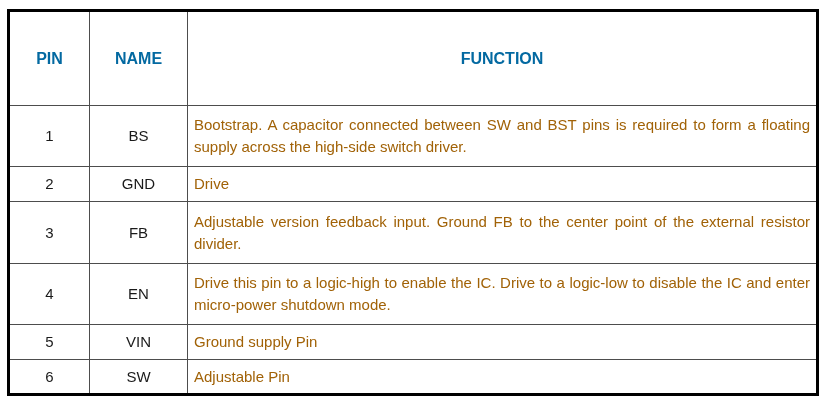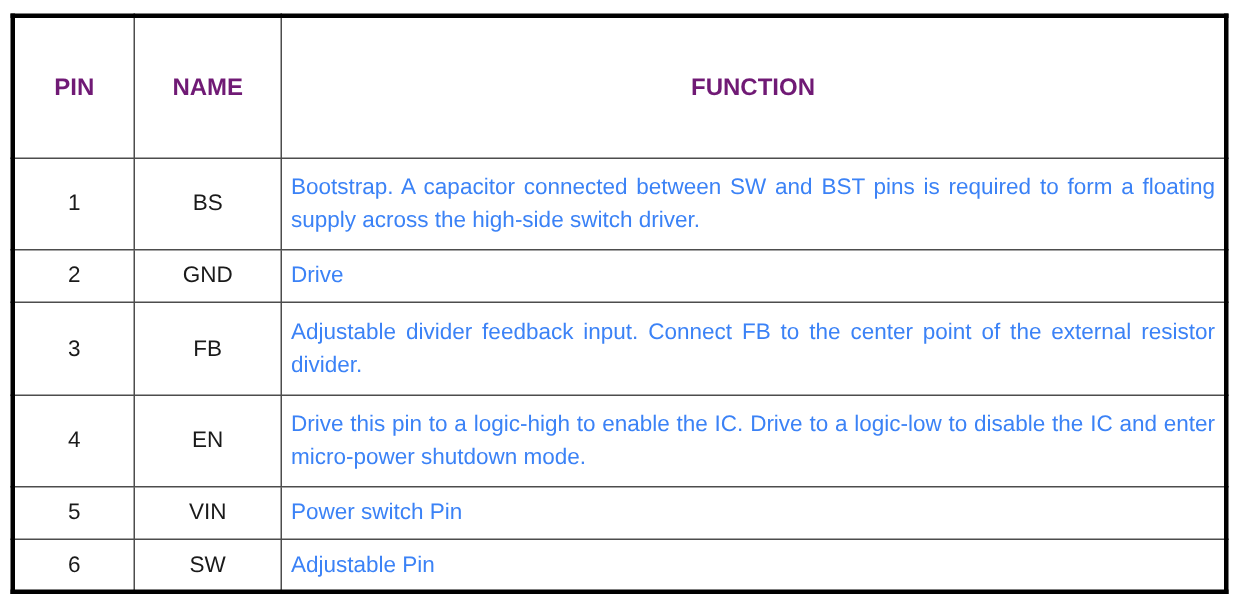--- a/index.html
+++ b/index.html
@@ -48,31 +48,31 @@
   col.col-func { width: auto;  }
 
   thead tr { height: 95px; }
   tbody tr.r-tall   { height: 60px; }
   tbody tr.r-short  { height: 34px; }
 
   table.pin-table th {
     font-weight: bold;
     font-size: 16px;
     text-align: center;
-    color: #701a75;
+    color: #0369a1;
   }
   td.cell-center {
     text-align: center;
     color: #1a1a1a;
   }
   td.cell-func {
     text-align: justify;
     text-justify: inter-word;
     padding: 4px 9px 4px 10px;
-    color: #3b82f6;
+    color: #a16207;
   }
 </style>
 </head>
 <body>
 
 <div class="canvas">
   <table class="pin-table">
     <colgroup>
       <col class="col-pin">
       <col class="col-name">
@@ -92,31 +92,31 @@
         <td class="cell-func">Bootstrap. A capacitor connected between SW and BST pins is required to form a floating supply across the high-side switch driver.</td>
       </tr>
       <tr class="r-short">
         <td class="cell-center">2</td>
         <td class="cell-center">GND</td>
         <td class="cell-func">Drive</td>
       </tr>
       <tr class="r-tall">
         <td class="cell-center">3</td>
         <td class="cell-center">FB</td>
-        <td class="cell-func">Adjustable divider feedback input. Connect FB to the center point of the external resistor divider.</td>
+        <td class="cell-func">Adjustable version feedback input. Ground FB to the center point of the external resistor divider.</td>
       </tr>
       <tr class="r-tall">
         <td class="cell-center">4</td>
         <td class="cell-center">EN</td>
         <td class="cell-func">Drive this pin to a logic-high to enable the IC. Drive to a logic-low to disable the IC and enter micro-power shutdown mode.</td>
       </tr>
       <tr class="r-short">
         <td class="cell-center">5</td>
         <td class="cell-center">VIN</td>
-        <td class="cell-func">Power switch Pin</td>
+        <td class="cell-func">Ground supply Pin</td>
       </tr>
       <tr class="r-short">
         <td class="cell-center">6</td>
         <td class="cell-center">SW</td>
         <td class="cell-func">Adjustable Pin</td>
       </tr>
     </tbody>
   </table>
 </div>
 

